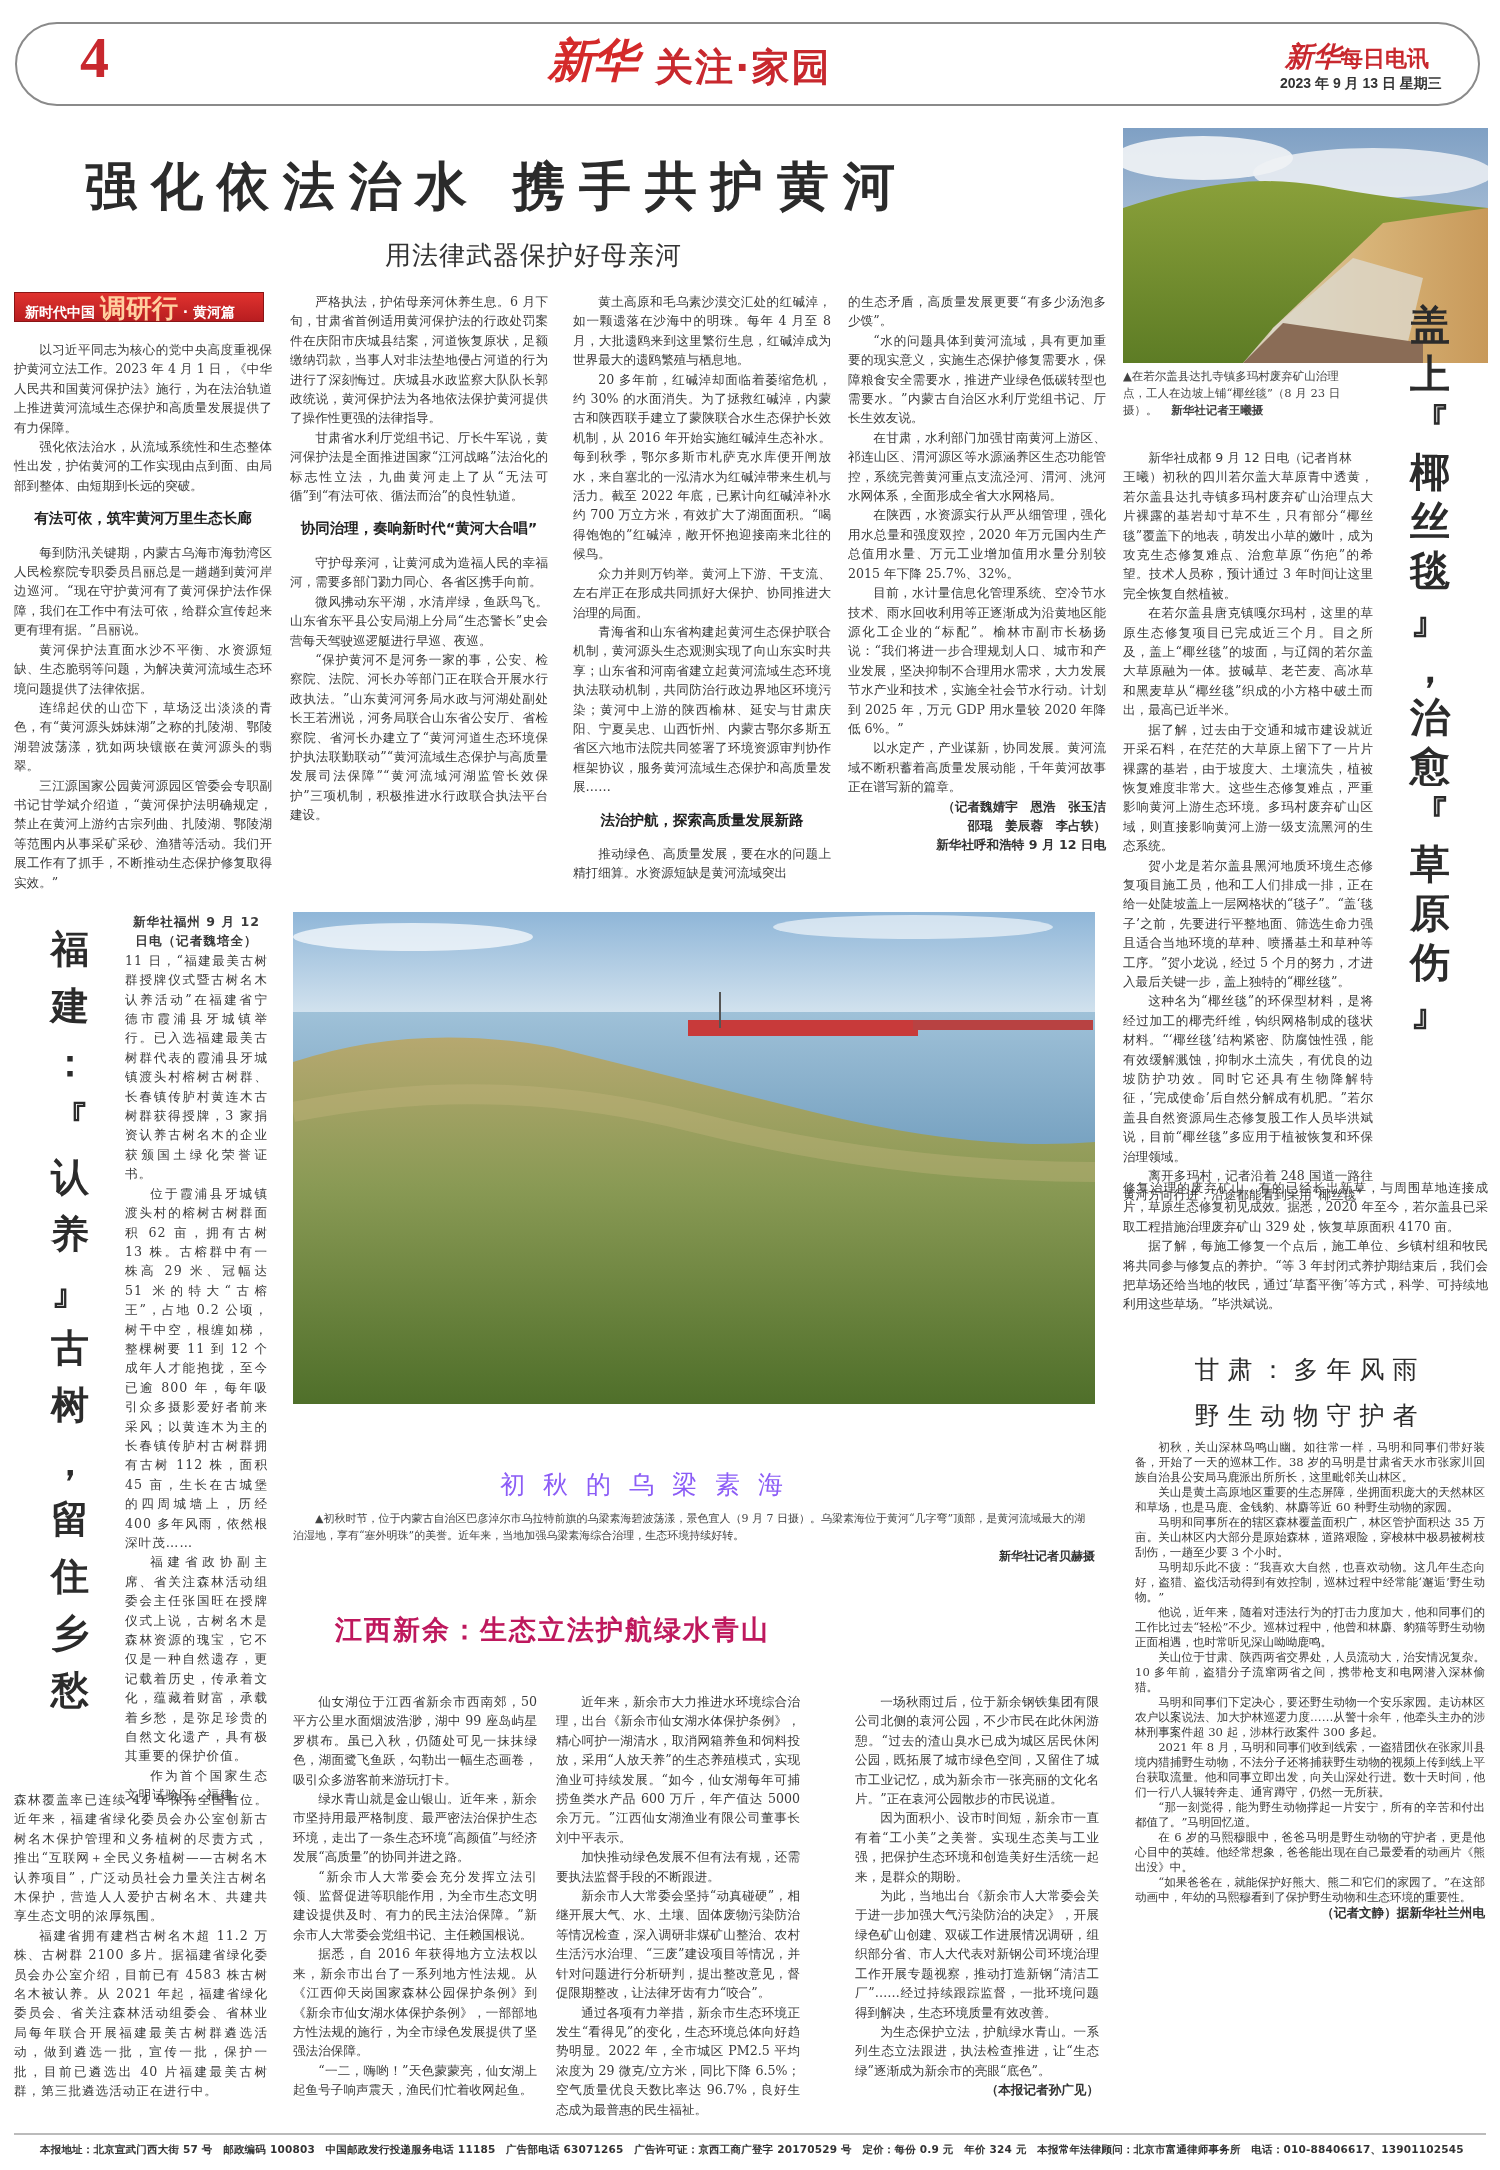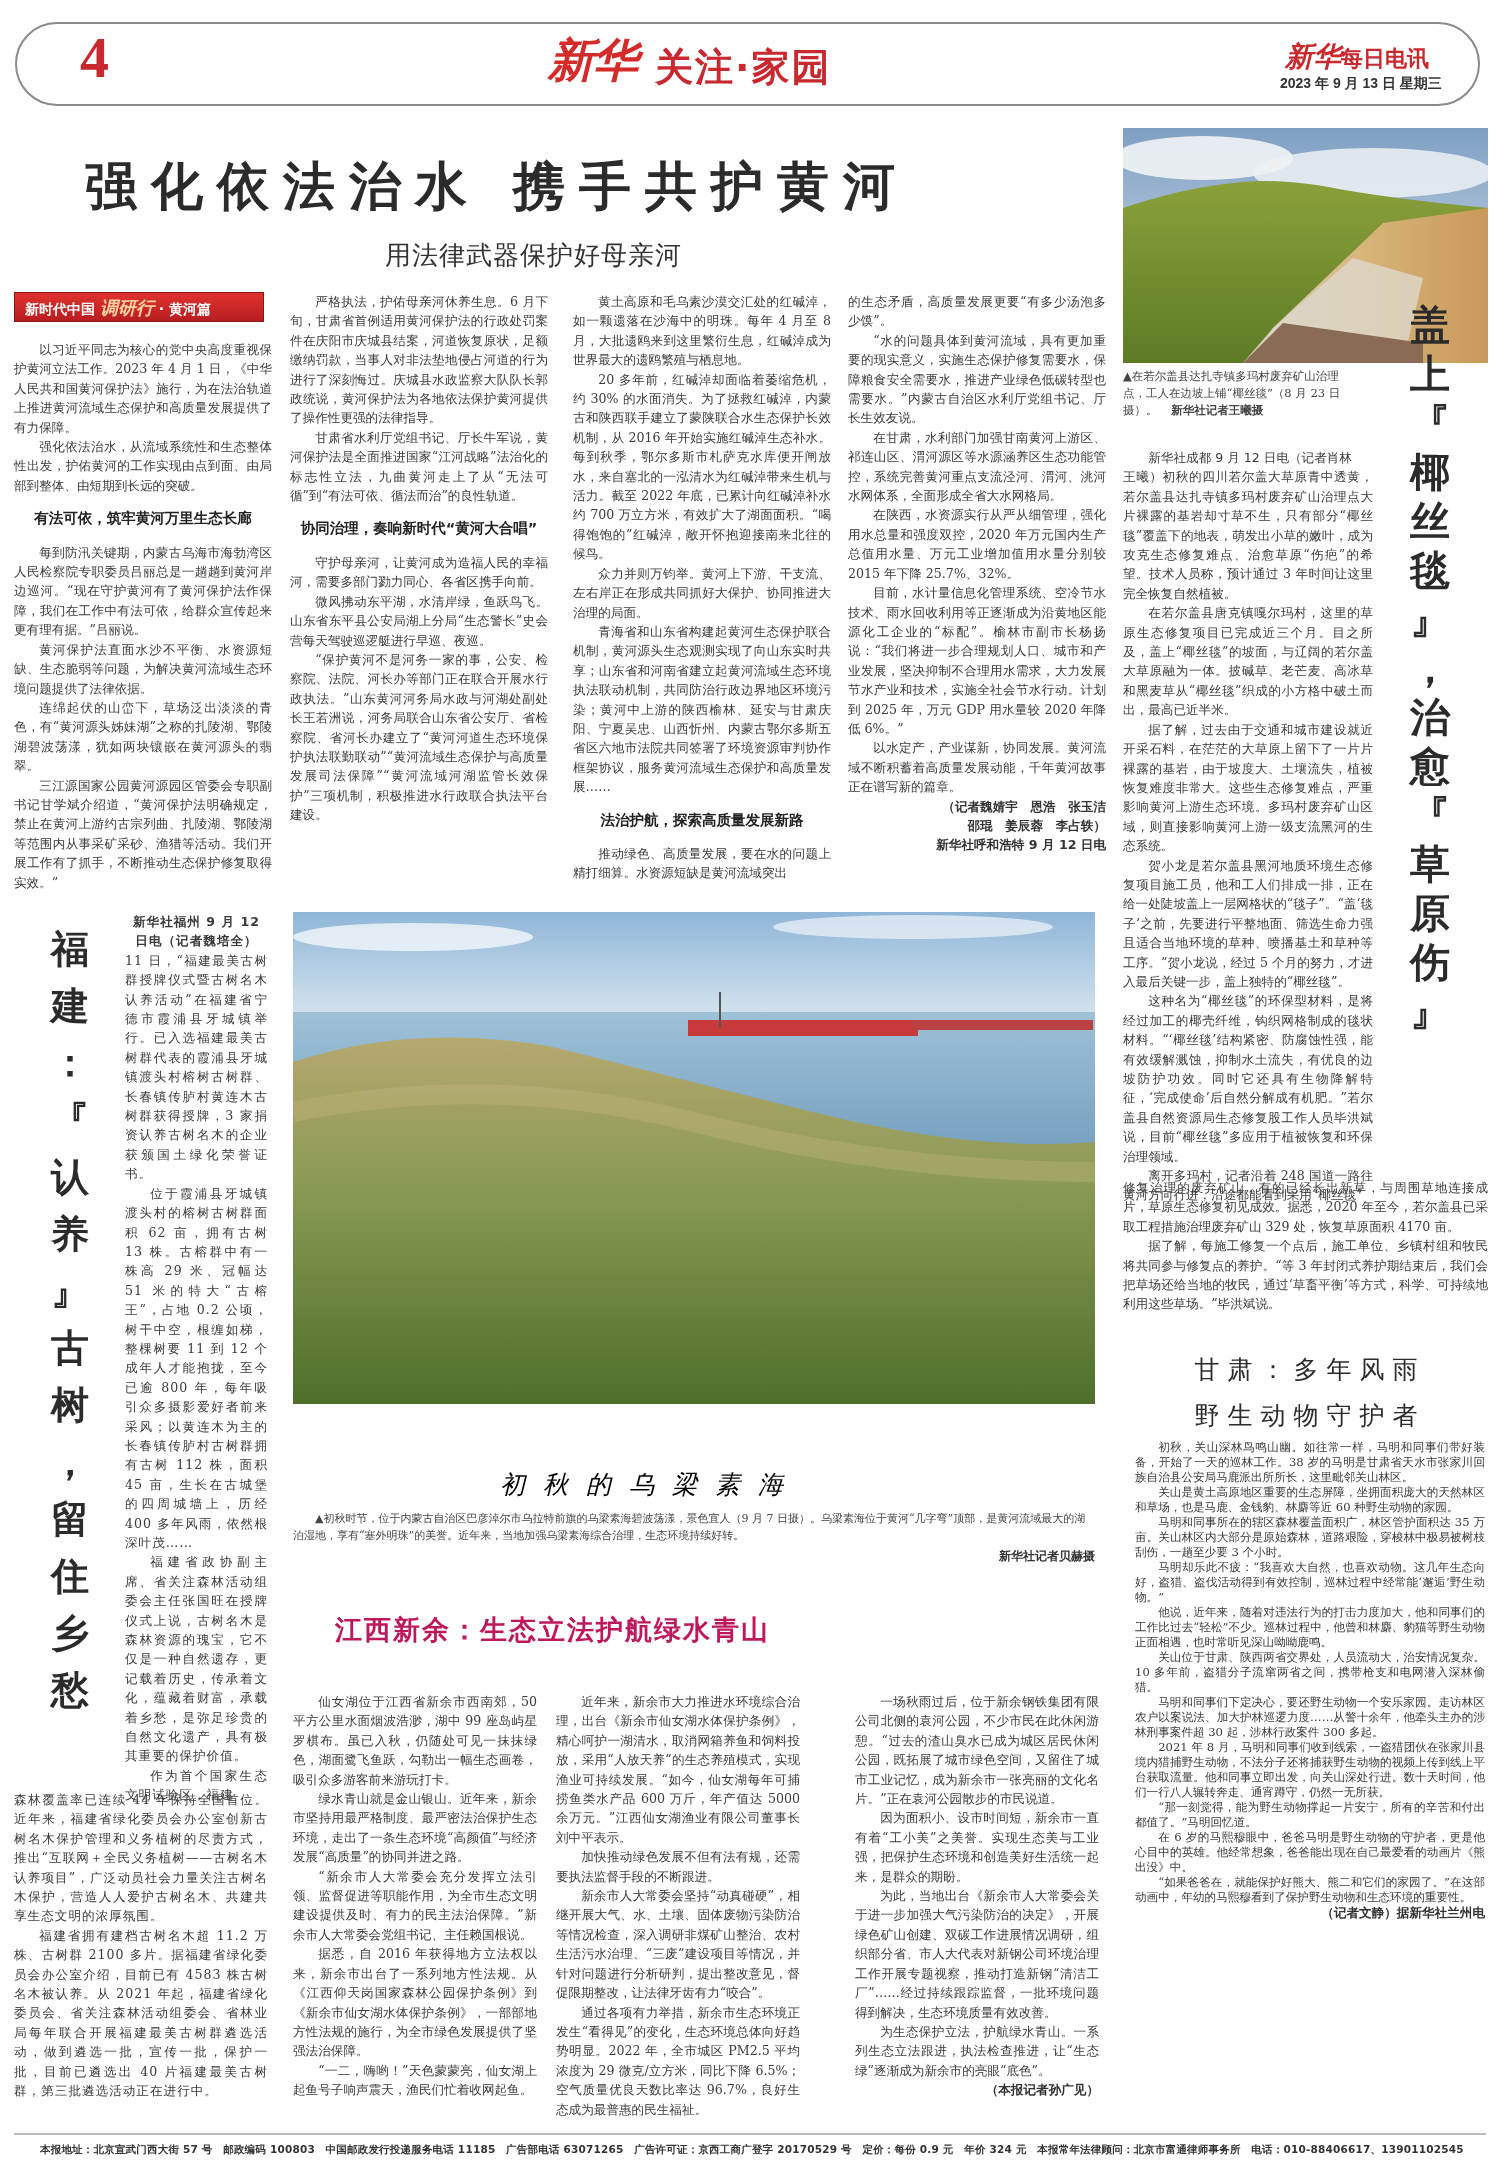--- a/index.html
+++ b/index.html
@@ -13,33 +13,33 @@
   .brand2{left:1285px;top:38px;font-size:22px;color:#c8282e;font-weight:bold;}
   .brand2 .it{font-style:italic;font-size:28px;}
   .date{left:1280px;top:75px;font-size:14px;color:#333;font-family:"Liberation Sans",sans-serif;font-weight:bold;}
   
   .hl{left:85px;top:152px;font-size:52px;font-weight:bold;color:#2b2b2b;letter-spacing:14px;font-family:"DejaVu Serif",serif;}
   .subhl{left:385px;top:238px;font-size:26px;color:#333;font-family:"DejaVu Sans",sans-serif;letter-spacing:1px;}
   .col{font-size:12.6px;line-height:19.4px;color:#3a3a3a;text-align:justify;}
   .col p{margin:0;text-indent:2em;}
   .col h4{margin:14px 0 14px 0;font-family:"DejaVu Sans",sans-serif;font-size:14.5px;font-weight:bold;color:#222;text-align:center;}
   .badge{left:14px;top:292px;width:250px;height:30px;background:linear-gradient(#e0322e,#b81d20);border:1px solid #8a1515;color:#fff;font-family:"DejaVu Sans",sans-serif;font-weight:bold;font-size:14px;line-height:30px;padding-left:10px;box-sizing:border-box;}
-  .badge .big{font-size:18px;color:#ffd0a0;font-style:italic;}
+  .badge .big{font-size:26px;color:#ffd0a0;}
   .byline{font-family:"DejaVu Sans",sans-serif;font-weight:bold;font-size:12.6px;text-align:right;color:#333;}
   
   .photo-hill{left:1123px;top:128px;width:365px;height:235px;overflow:hidden;}
   .photo-lake{left:293px;top:912px;width:802px;height:492px;overflow:hidden;}
   .cap{font-size:11.5px;line-height:17px;color:#444;}
   .vtitle{font-family:"DejaVu Serif",serif;font-weight:bold;color:#2b2b2b;text-align:center;}
   .vtitle span{display:block;}
   .rule{background:#bbb;}
   .footer{left:40px;top:2143px;font-family:"DejaVu Sans",sans-serif;font-size:10.5px;color:#333;font-weight:bold;letter-spacing:0.2px;}
   .gtitle{left:1160px;top:1347px;width:300px;text-align:center;font-size:25px;letter-spacing:8px;color:#2b2b2b;line-height:46px;}
   .jxtitle{left:335px;top:1612px;font-size:27px;font-weight:bold;color:#be185d;letter-spacing:2px;}
-  .cqtitle{left:500px;top:1468px;font-size:25px;letter-spacing:18px;color:#000000;font-style:italic;}
+  .cqtitle{left:500px;top:1468px;font-size:25px;letter-spacing:18px;color:#8b5cf6;}
 </style>
 </head>
 <body>
 
 <div class="abs masthead"></div>
 <div class="abs page-num">4</div>
 <div class="abs brand">新华</div>
 <div class="abs section">关注·家园</div>
 <div class="abs brand2"><span class="it">新华</span><span>每日电讯</span></div>
 <div class="abs date">2023 年 9 月 13 日  星期三</div>

